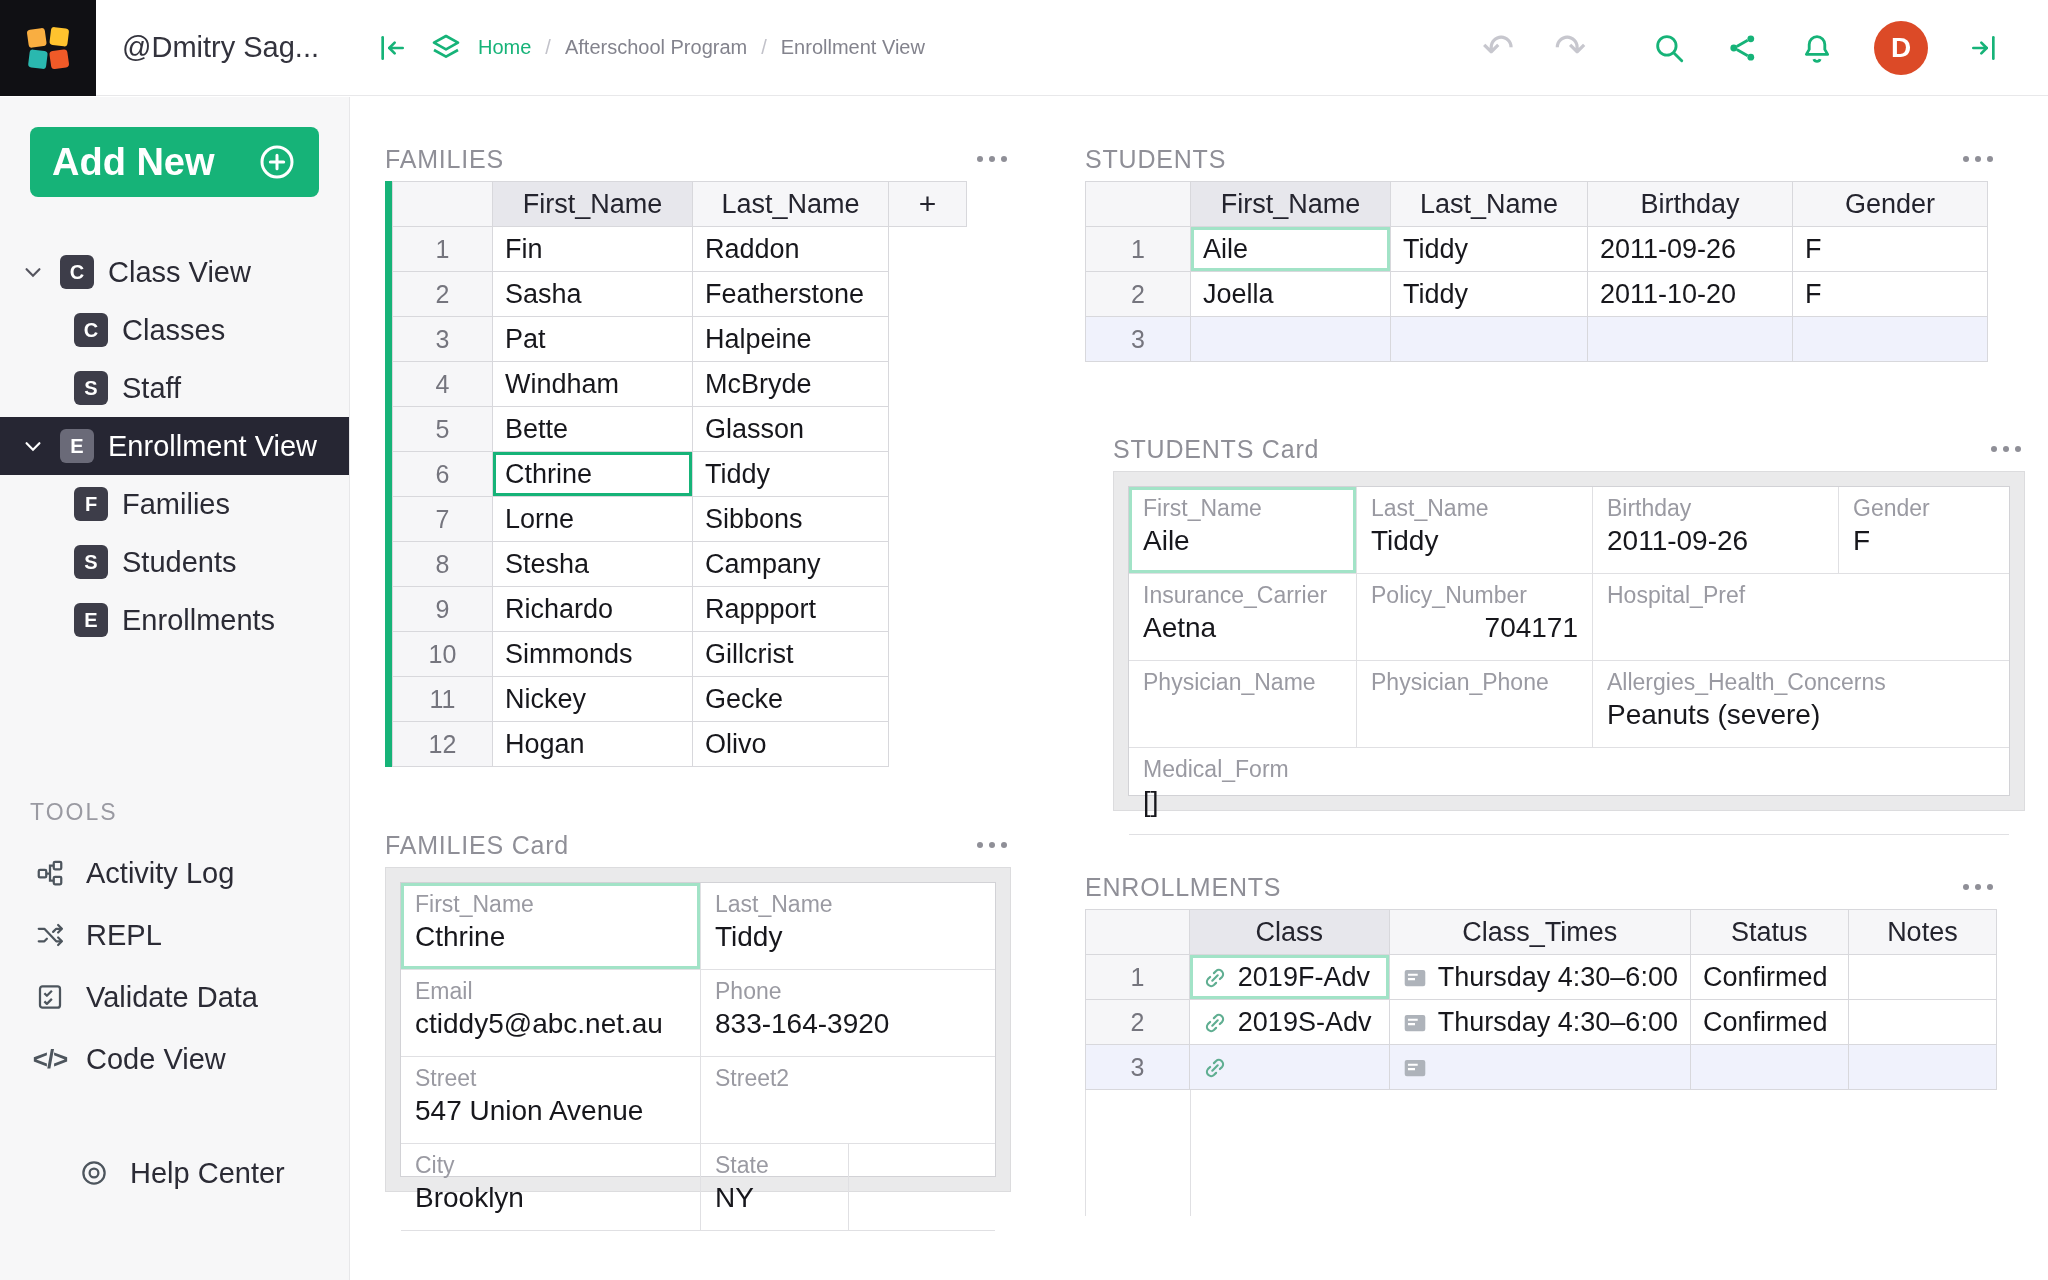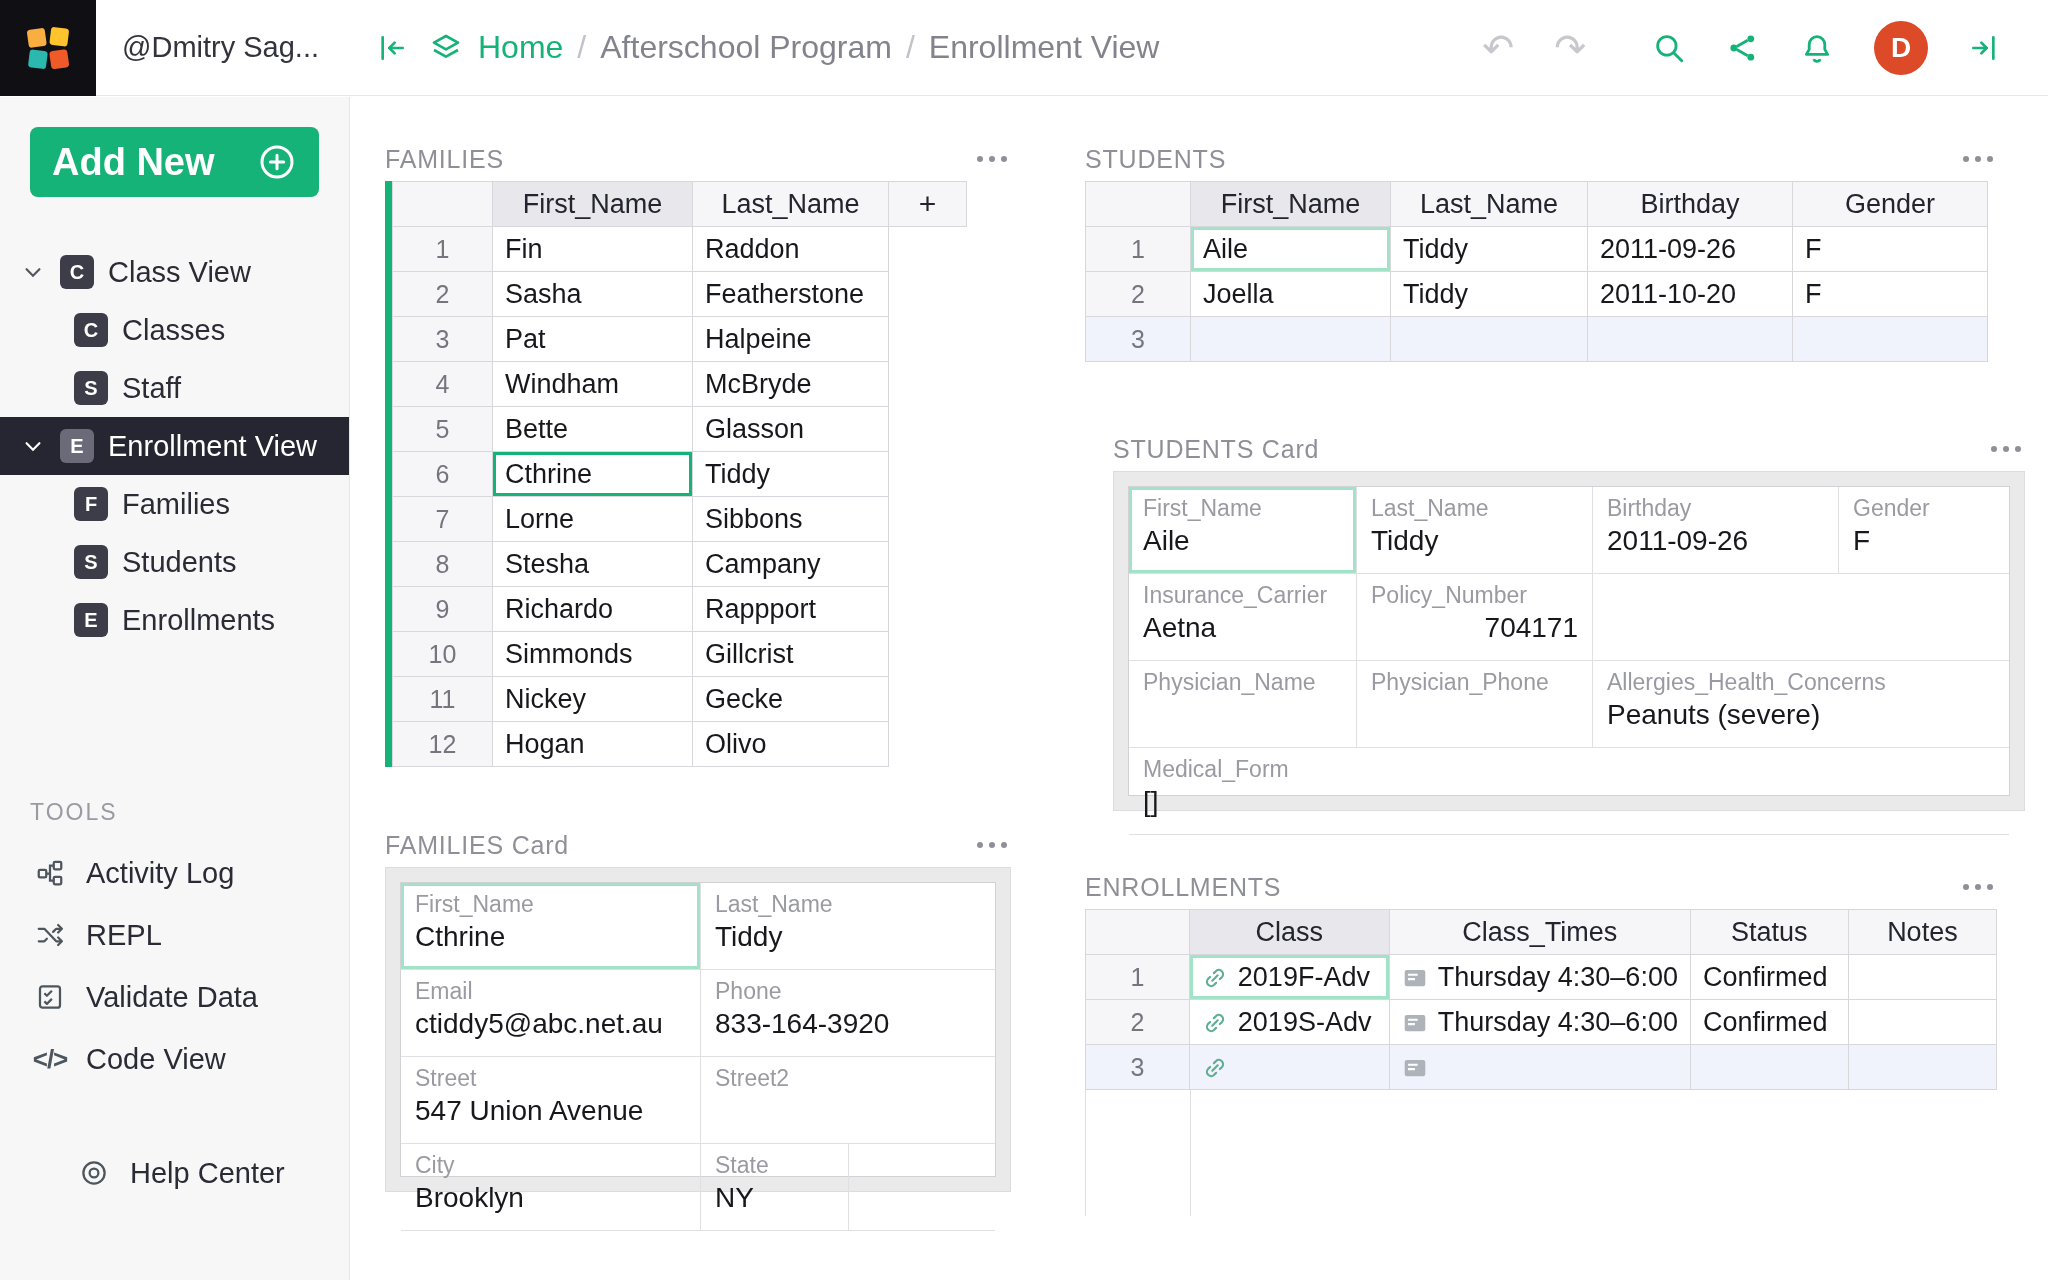--- a/index.html
+++ b/index.html
@@ -7,21 +7,21 @@
     font-family:"Liberation Sans", sans-serif; color:#24242e; }
 
   
   .topbar { position:absolute; top:0; left:0; width:2048px; height:96px; background:#fff;
     border-bottom:1px solid #e8e8ea; display:flex; align-items:center; z-index:5; }
   .logo-box { width:96px; height:96px; background:#101014; display:flex; align-items:center; justify-content:center; flex:0 0 auto; }
   .account { width:254px; padding-left:26px; font-size:29px; color:#33333d; white-space:nowrap; overflow:hidden; }
   .tb-main { flex:1; display:flex; align-items:center; padding:0 26px; height:100%; }
   .icon-btn { display:flex; align-items:center; justify-content:center; cursor:pointer; }
   .green { color:var(--accent,#16b378); }
-  .crumbs { display:flex; align-items:center; font-size:32px; margin-left:16px; white-space:nowrap; }
+  .crumbs { display:flex; align-items:center; font-size:20px; margin-left:16px; white-space:nowrap; }
   .crumb-home { color:var(--accent,#16b378); }
   .crumb-sep { color:#c2c2ca; margin:0 14px; }
   .crumb-dim { color:#83838d; }
   .tb-actions { margin-left:auto; display:flex; align-items:center; gap:40px; padding-right:22px; }
   .histbtn { font-size:38px; color:#c7c7ce; line-height:1; }
   .avatar { width:54px; height:54px; border-radius:50%; background:var(--avatar-bg,#dc4a27); color:#fff;
     font-size:28px; font-weight:bold; display:flex; align-items:center; justify-content:center; }
 
   
   .sidebar { position:absolute; left:0; top:97px; width:350px; bottom:0; background:#f7f7f8; border-right:1px solid #e7e7e9; }
@@ -451,20 +451,24 @@
         </div>
         <div class="card-row">
           <div class="cfield sw1">
             <div class="lab">Insurance_Carrier</div>
             <div class="val">Aetna</div>
           </div>
           <div class="cfield sw2">
             <div class="lab">Policy_Number</div>
             <div class="val num">704171</div>
           </div>
+          <div class="cfield last">
+            <div class="lab">Hospital_Pref</div>
+            <div class="val"></div>
+          </div>
         </div>
         <div class="card-row">
           <div class="cfield sw1">
             <div class="lab">Physician_Name</div>
             <div class="val"></div>
           </div>
           <div class="cfield sw2">
             <div class="lab">Physician_Phone</div>
             <div class="val"></div>
           </div>

